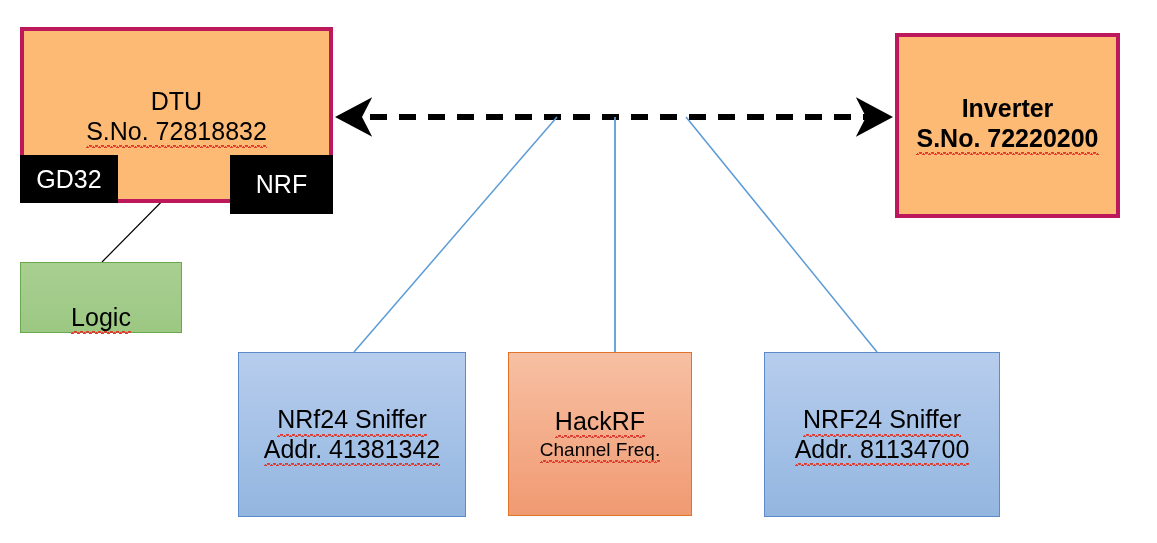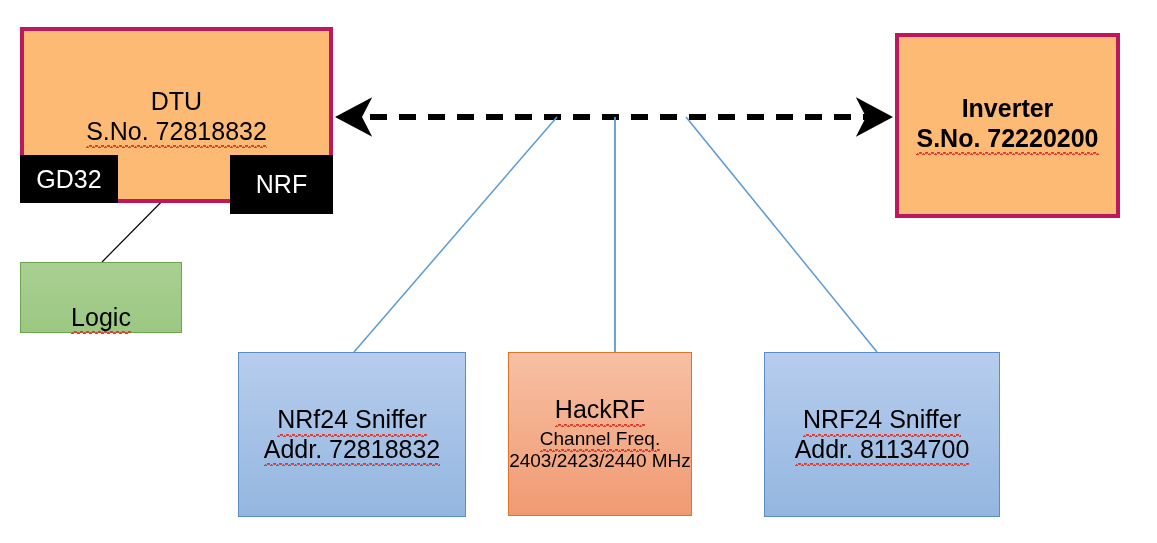--- a/index.html
+++ b/index.html
@@ -173,27 +173,26 @@
     <div class="line1">Inverter</div>
     <div class="line2"><span class="squiggle">S.No. 72220200</span></div>
   </div>
 
   <div class="node" id="logic-box">
     <div><span class="squiggle">Logic</span></div>
   </div>
 
   <div class="node tool tool-blue" id="sniffer-1">
     <div class="big"><span class="squiggle">NRf24 Sniffer</span></div>
-    <div class="big"><span class="squiggle">Addr. 72818832</span></div>
+    <div class="big"><span class="squiggle">Addr. 41381342</span></div>
   </div>
 
   <div class="node tool tool-orange" id="hackrf">
     <div class="title"><span class="squiggle">HackRF</span></div>
     <div class="small"><span class="squiggle">Channel Freq.</span></div>
-    <div class="small">2403/2423/2440 MHz</div>
   </div>
 
   <div class="node tool tool-blue" id="sniffer-2">
     <div class="big"><span class="squiggle">NRF24 Sniffer</span></div>
     <div class="big"><span class="squiggle">Addr. 81134700</span></div>
   </div>
 
 </div>
 
 </body></html>

